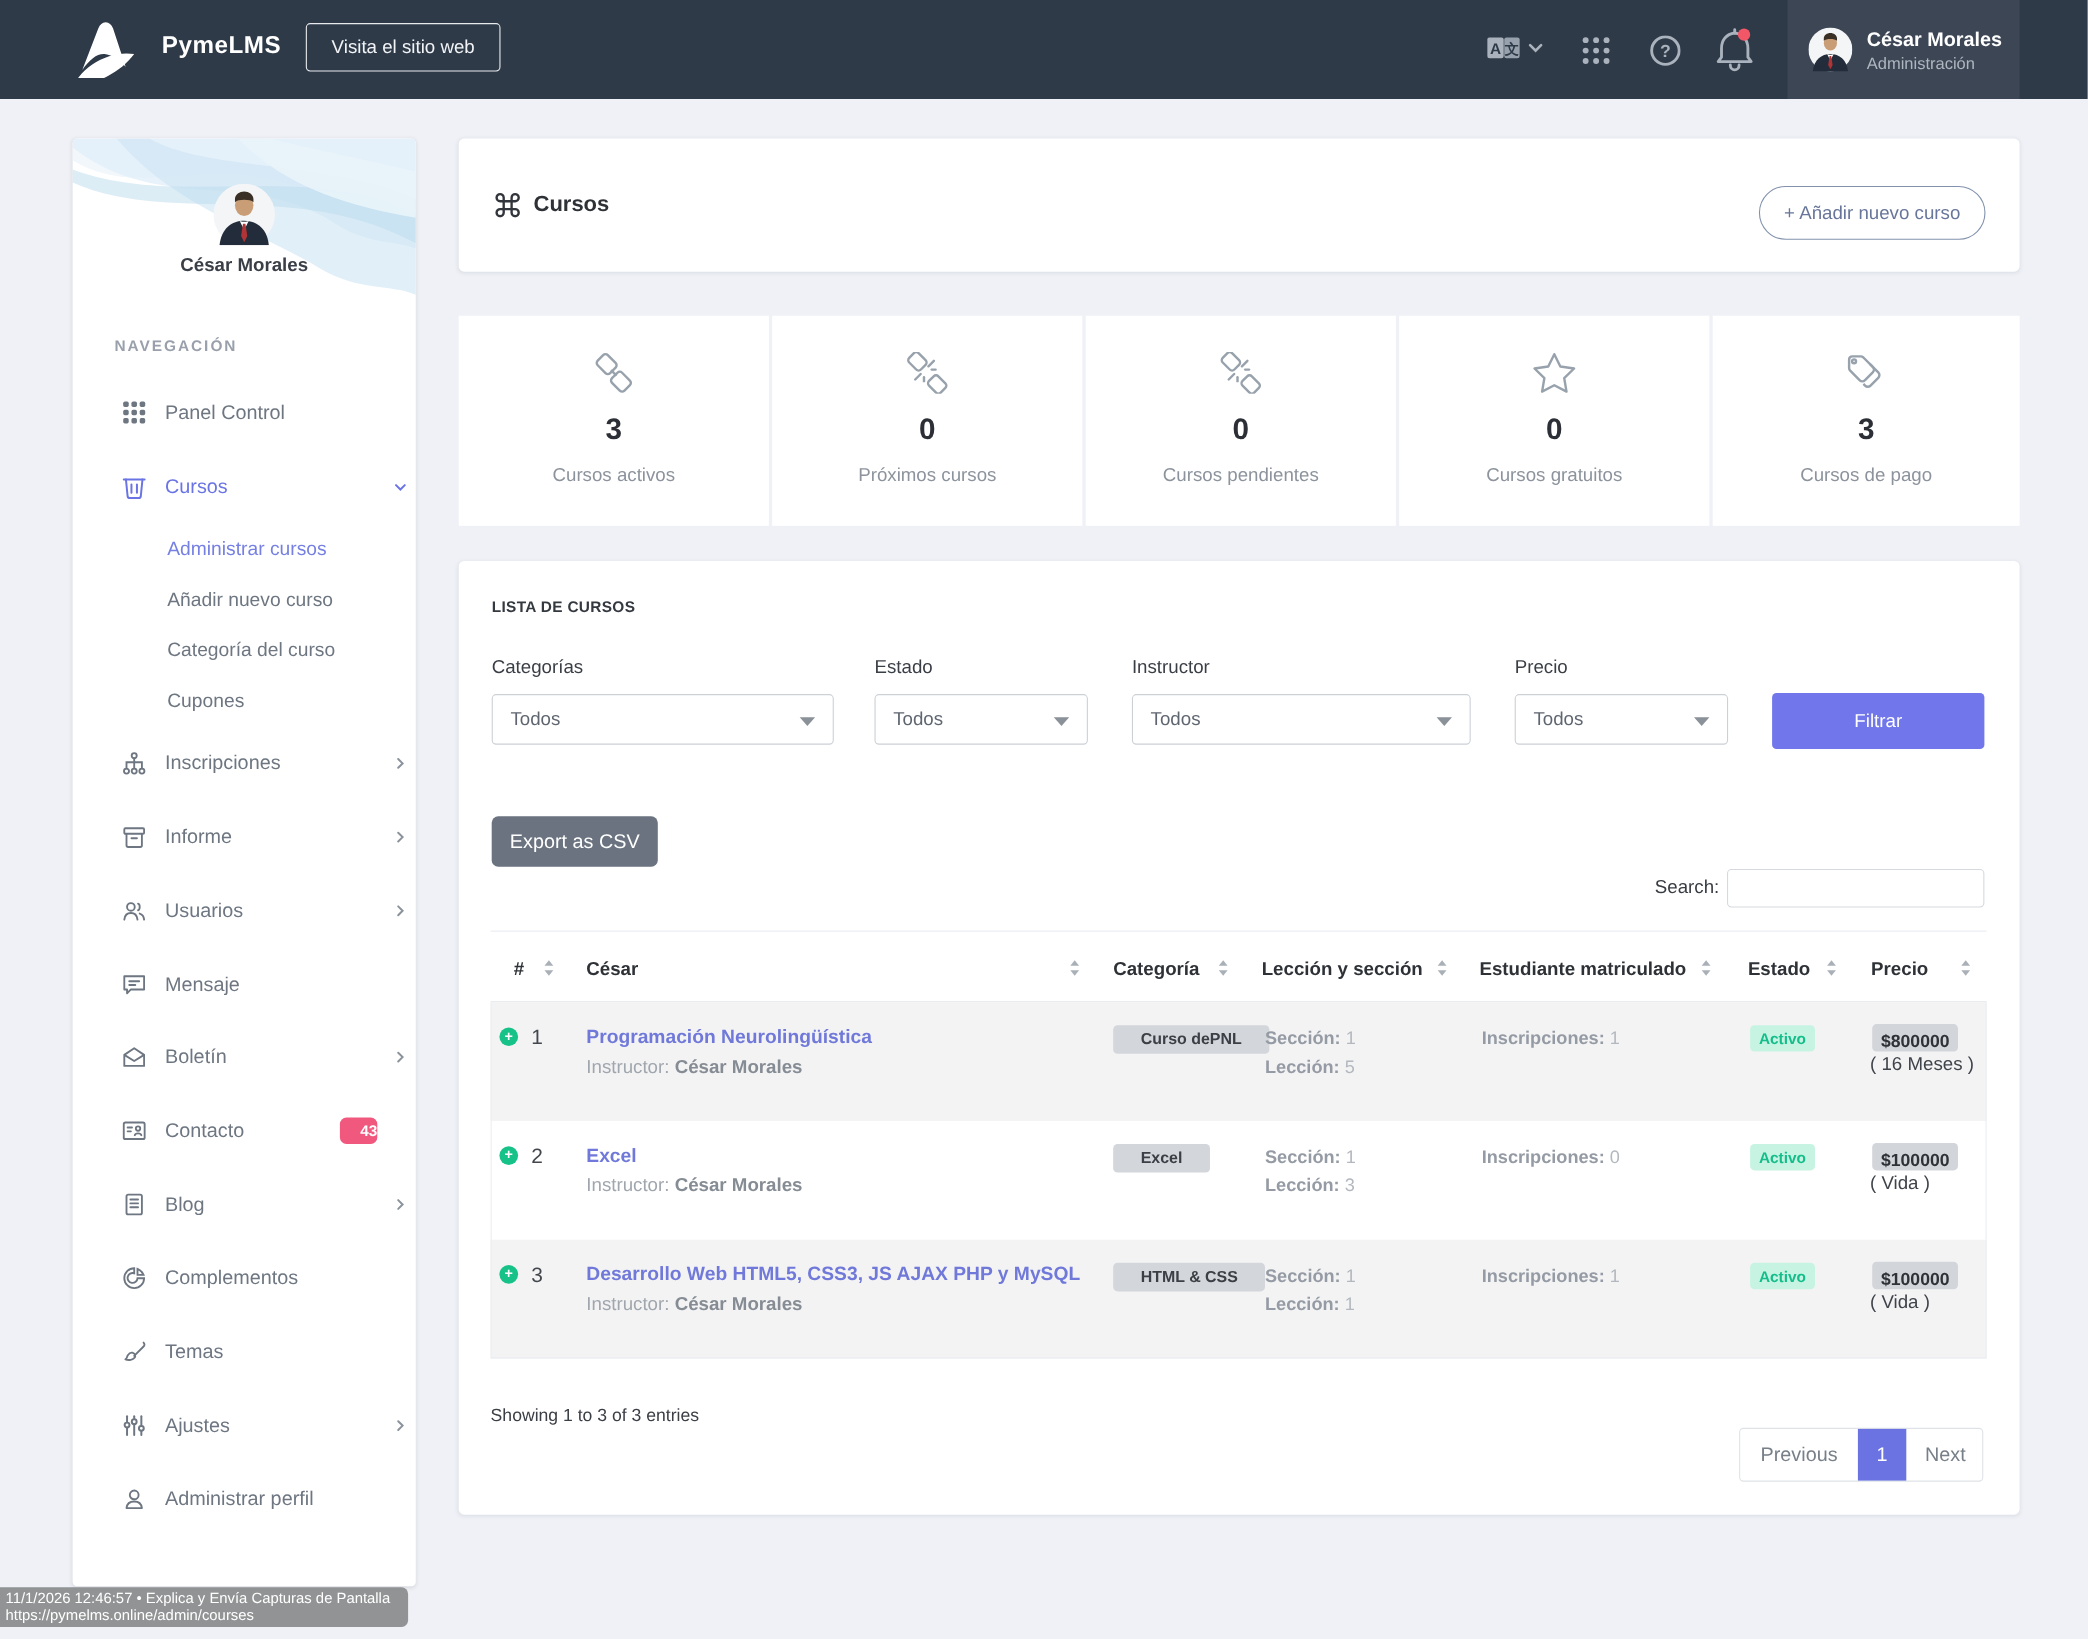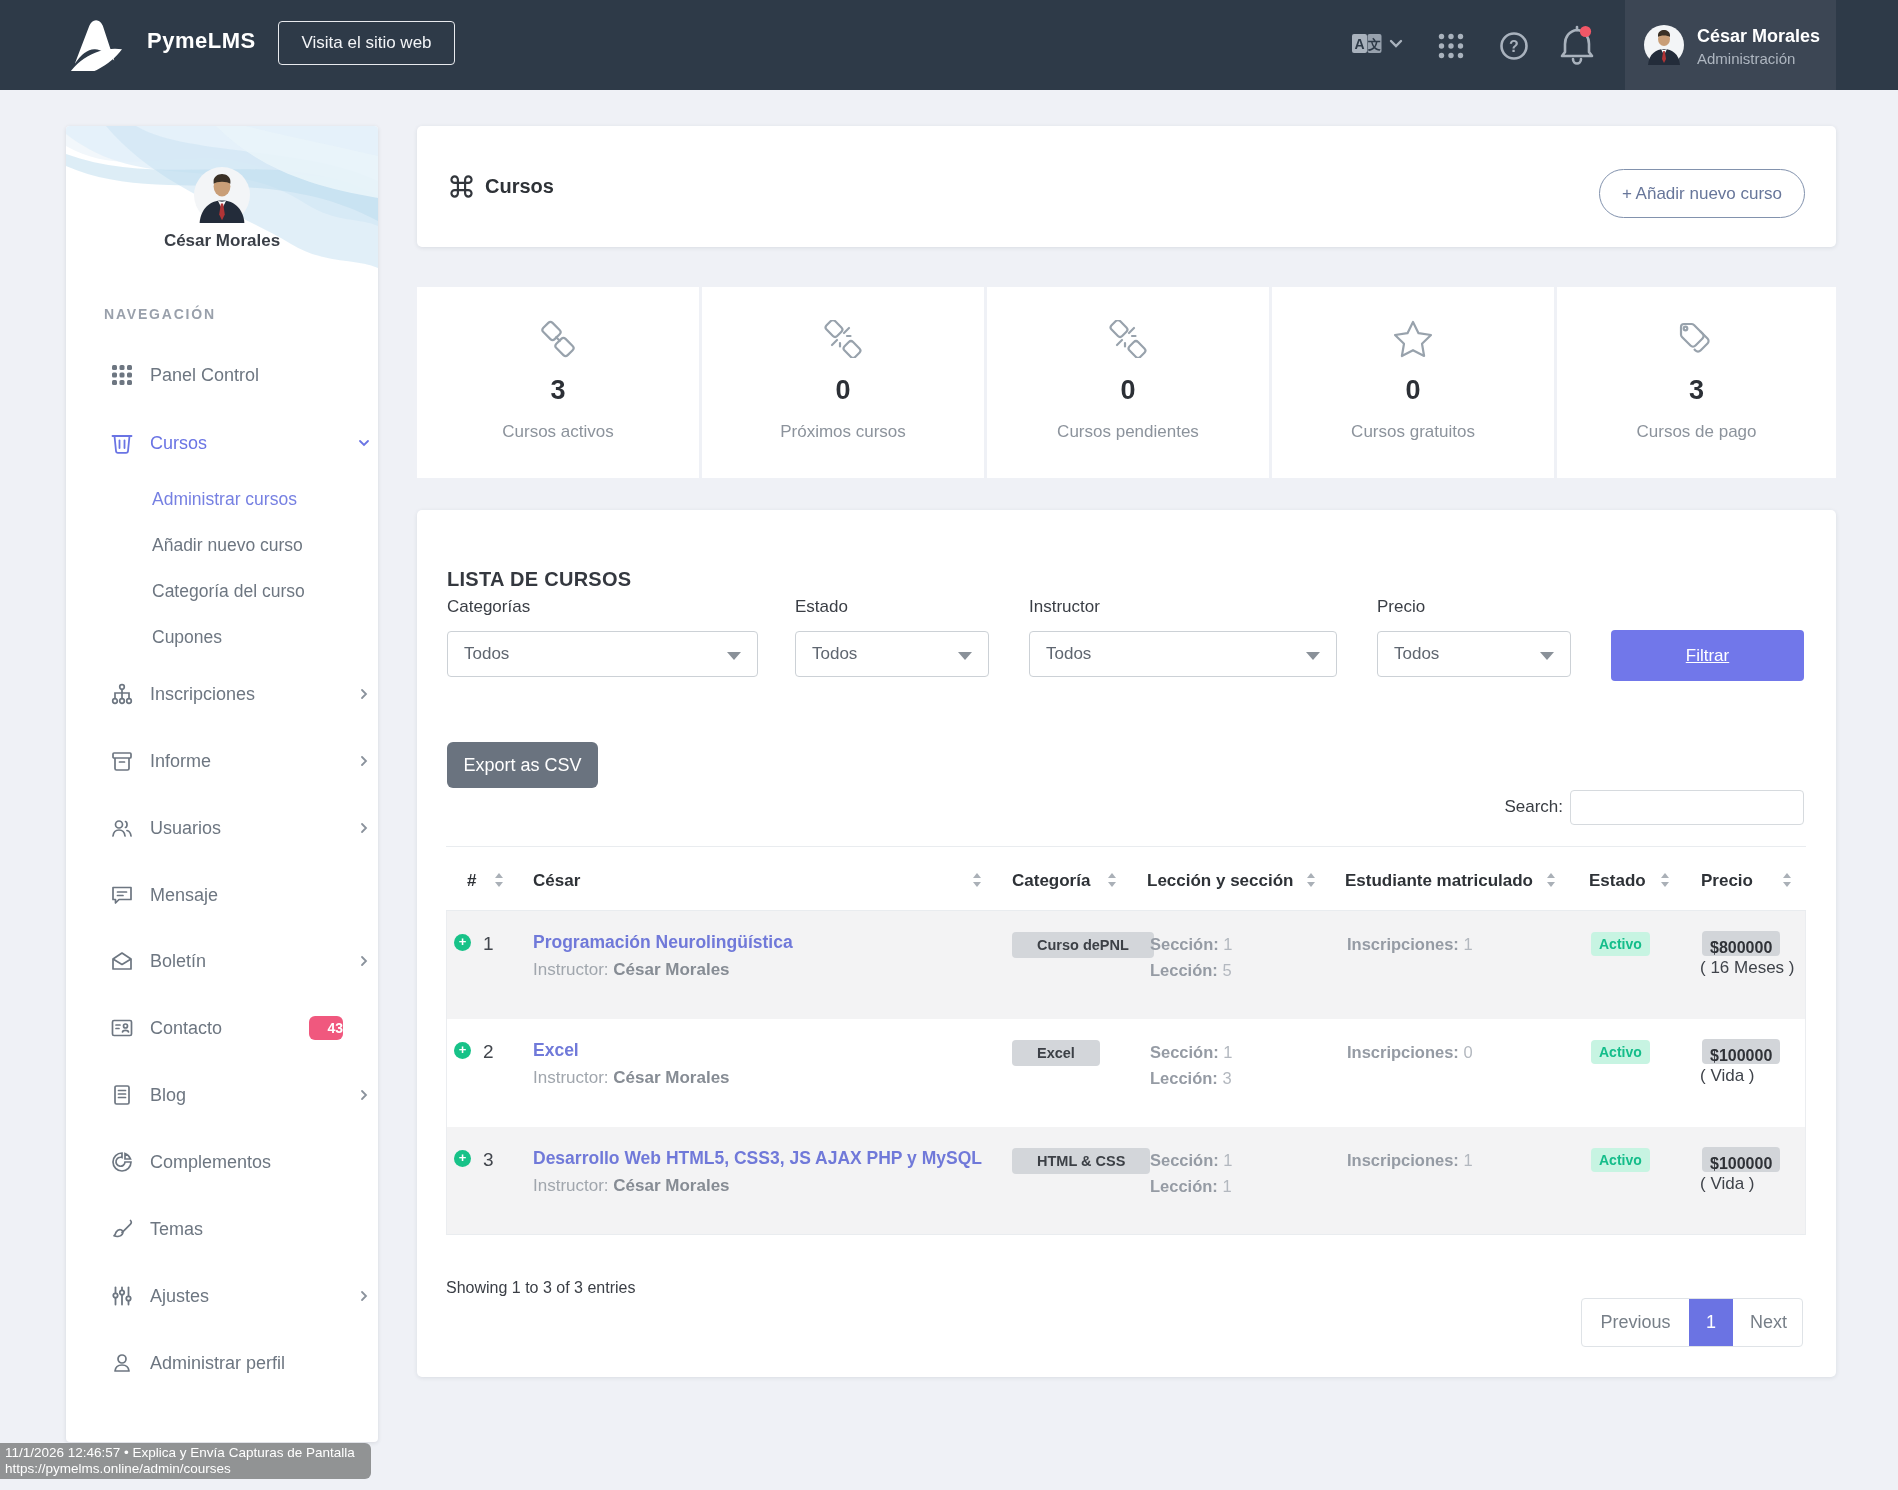--- a/index.html
+++ b/index.html
@@ -31,25 +31,25 @@
 #hcard { left:417px; top:126px; width:1419px; height:121px; }
 .htitle { position:absolute; left:485px; top:175px; font-size:20px; font-weight:700; color:#2e3237; }
 .addbtn { position:absolute; left:1599px; top:169px; width:206px; height:49px; border:1px solid #8292ad; border-radius:25px; color:#67769a; font-size:17px; text-align:center; line-height:47px; }
 
 .stat { position:absolute; top:287px; height:191px; background:#fff; }
 .stat .num { position:absolute; width:100%; top:88px; text-align:center; font-size:27px; font-weight:700; color:#2c3036; }
 .stat .lab { position:absolute; width:100%; top:135px; text-align:center; font-size:17px; color:#8c939c; }
 .stat svg { position:absolute; left:50%; top:33px; transform:translateX(-50%); }
 
 #lcard { left:417px; top:510px; width:1419px; height:867px; }
-.ltitle { position:absolute; left:447px; top:568px; font-size:20px; font-weight:700; color:#34383f; letter-spacing:.3px; }
+.ltitle { position:absolute; left:447px; top:543px; font-size:14px; font-weight:700; color:#34383f; letter-spacing:.3px; }
 .flabel { position:absolute; top:597px; font-size:17px; color:#3a3e45; }
 .fsel { position:absolute; top:631px; height:46px; border:1px solid #ccd1d6; border-radius:4px; background:#fff; color:#5f6670; font-size:17px; line-height:44px; padding-left:16px; }
 .fsel:after { content:""; position:absolute; right:16px; top:20px; border-left:7px solid transparent; border-right:7px solid transparent; border-top:8px solid #8a9199; }
-.filtrar { position:absolute; left:1611px; top:630px; width:193px; height:51px; background:#7177ea; border-radius:4px; color:#fff; font-size:17px; text-align:center; line-height:51px;text-decoration:underline; }
+.filtrar { position:absolute; left:1611px; top:630px; width:193px; height:51px; background:#7177ea; border-radius:4px; color:#fff; font-size:17px; text-align:center; line-height:51px; }
 .csvbtn { position:absolute; left:447px; top:742px; width:151px; height:46px; background:#6a737f; border-radius:6px; color:#fff; font-size:18px; text-align:center; line-height:46px; }
 .searchlab { position:absolute; left:1433px; top:797px; width:130px; text-align:right; font-size:17px; color:#383c42; }
 .searchin { position:absolute; left:1570px; top:790px; width:234px; height:35px; border:1px solid #d6dade; border-radius:4px; background:#fff; }
 
 
 .thead { position:absolute; left:446px; top:846px; width:1360px; height:65px; border-top:1px solid #e9ecef; border-bottom:1px solid #e9ecef; }
 .th { position:absolute; top:24px; font-size:17px; font-weight:700; color:#2e3237; }
 .sorter { position:absolute; top:26px; width:8px; height:14px; }
 .sorter:before { content:""; position:absolute; left:0; top:0; border-left:4px solid transparent; border-right:4px solid transparent; border-bottom:5px solid #aab0b7; }
 .sorter:after { content:""; position:absolute; left:0; bottom:0; border-left:4px solid transparent; border-right:4px solid transparent; border-top:5px solid #aab0b7; }

